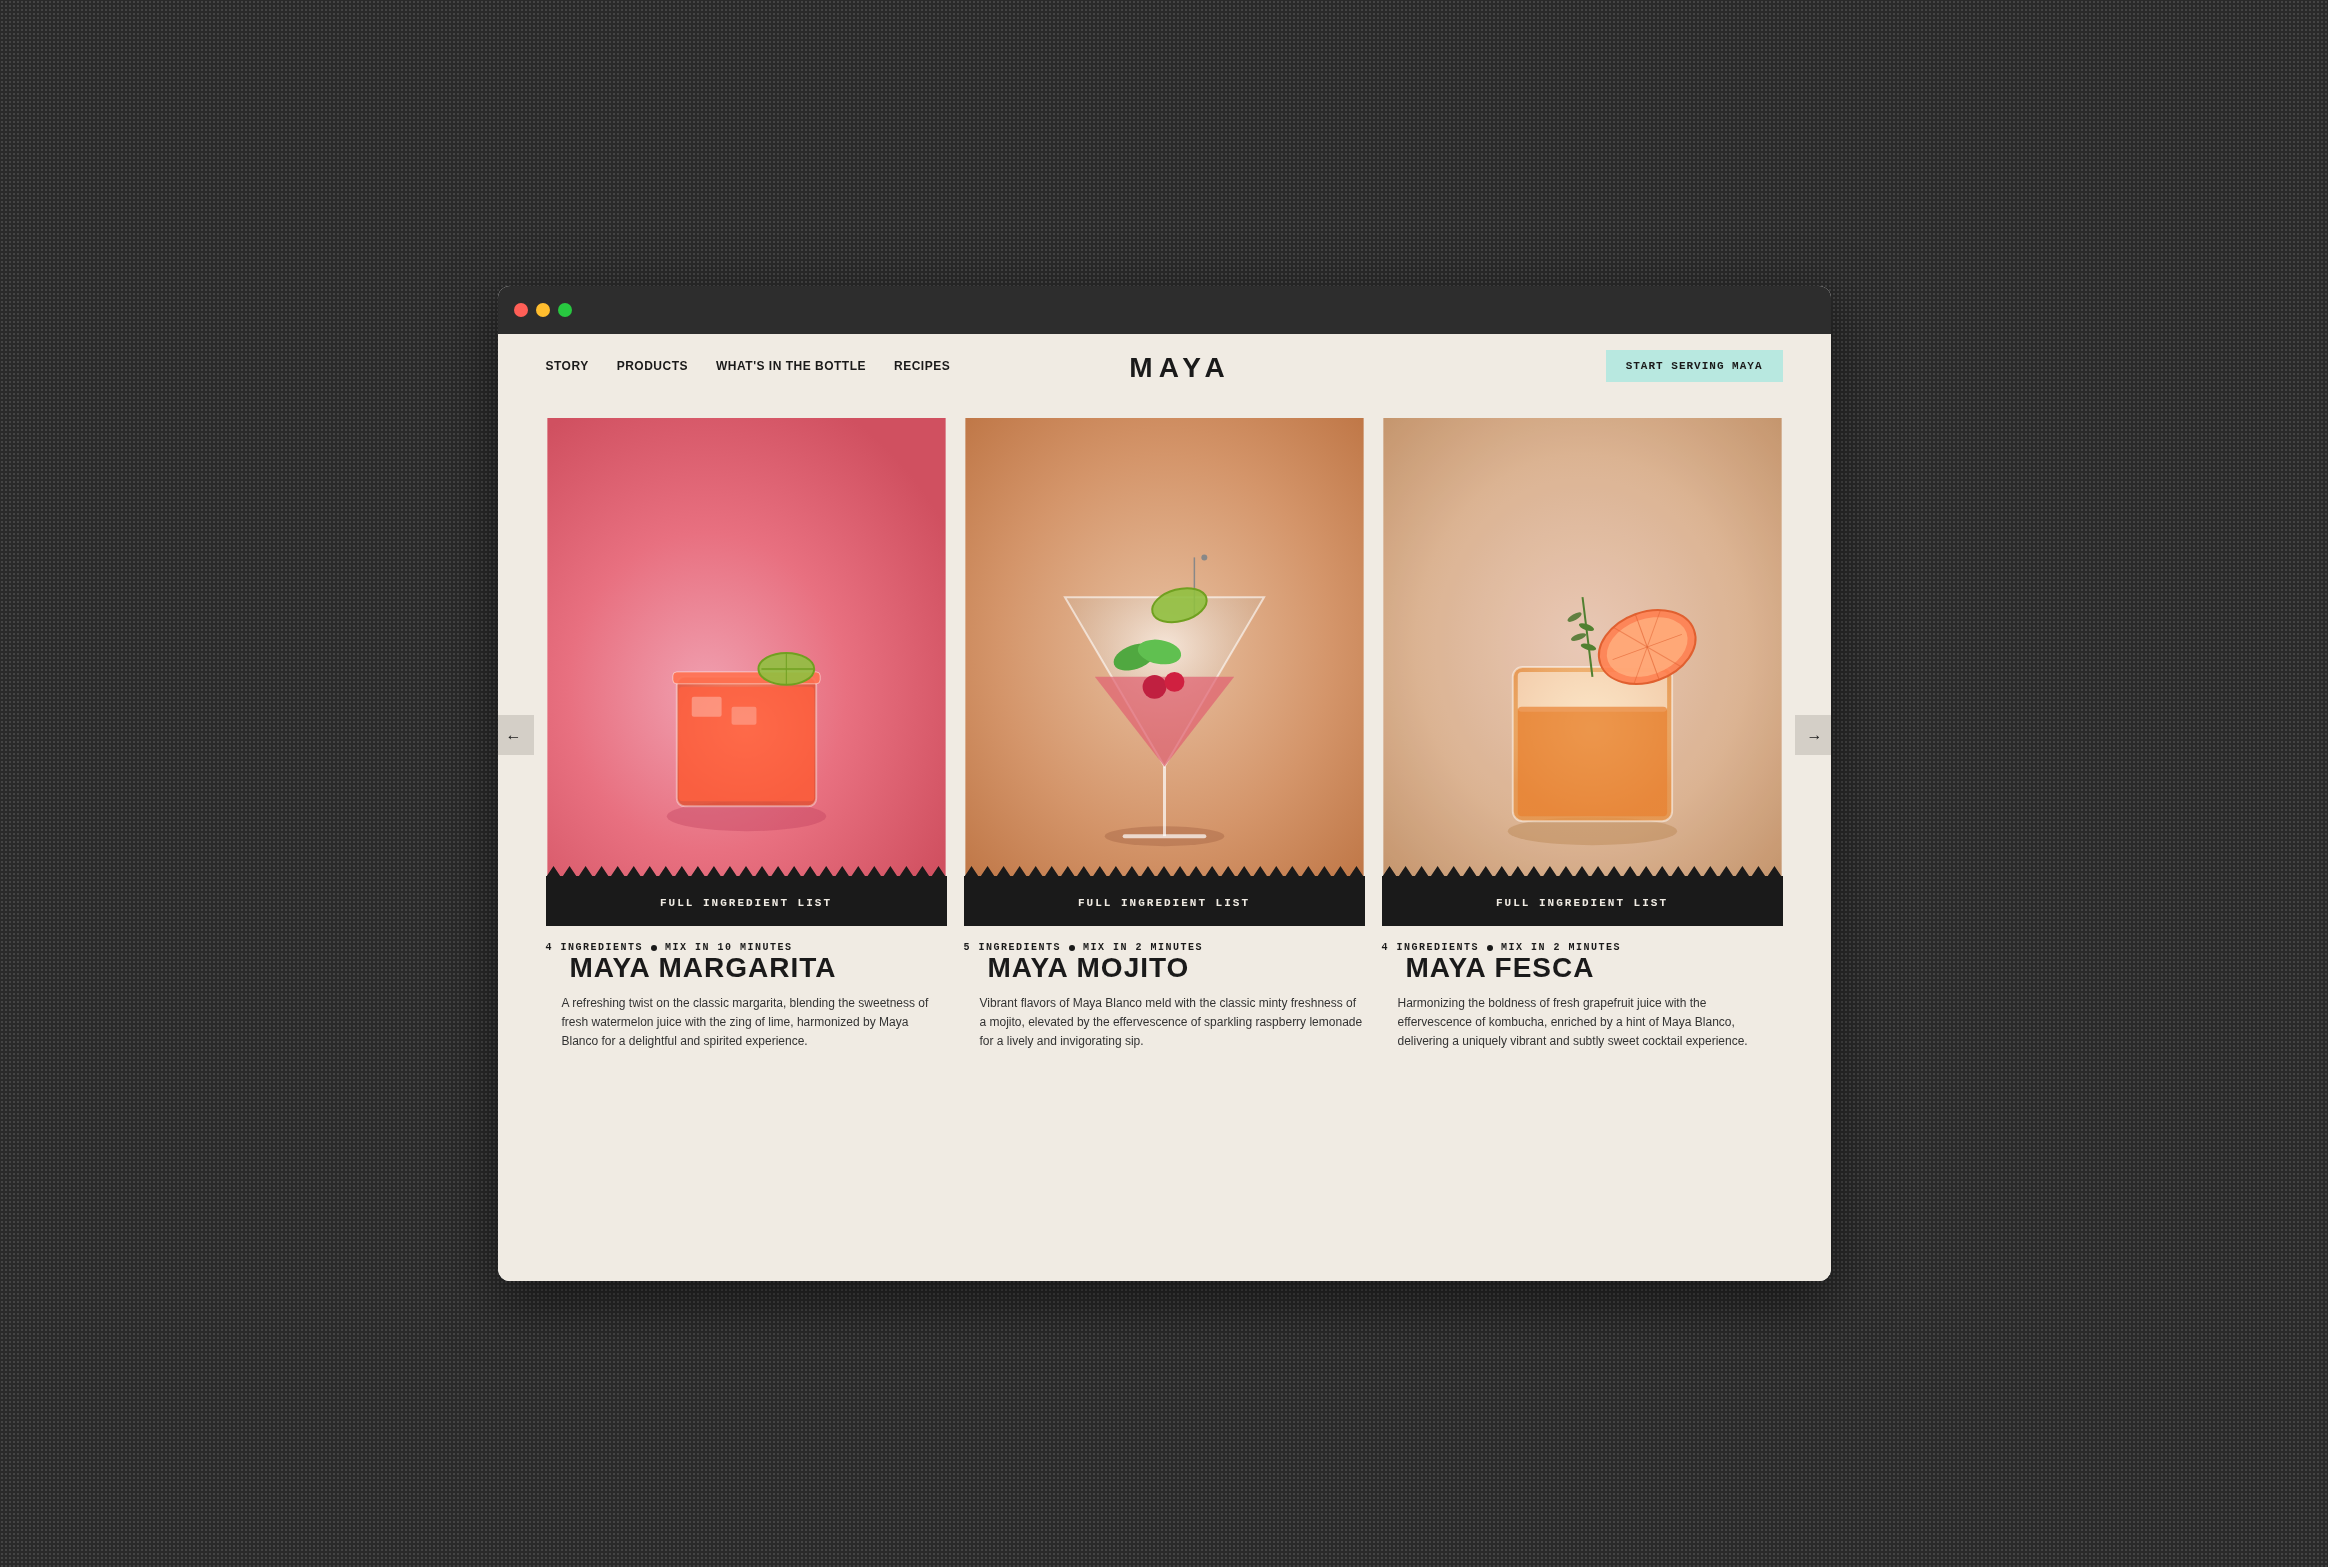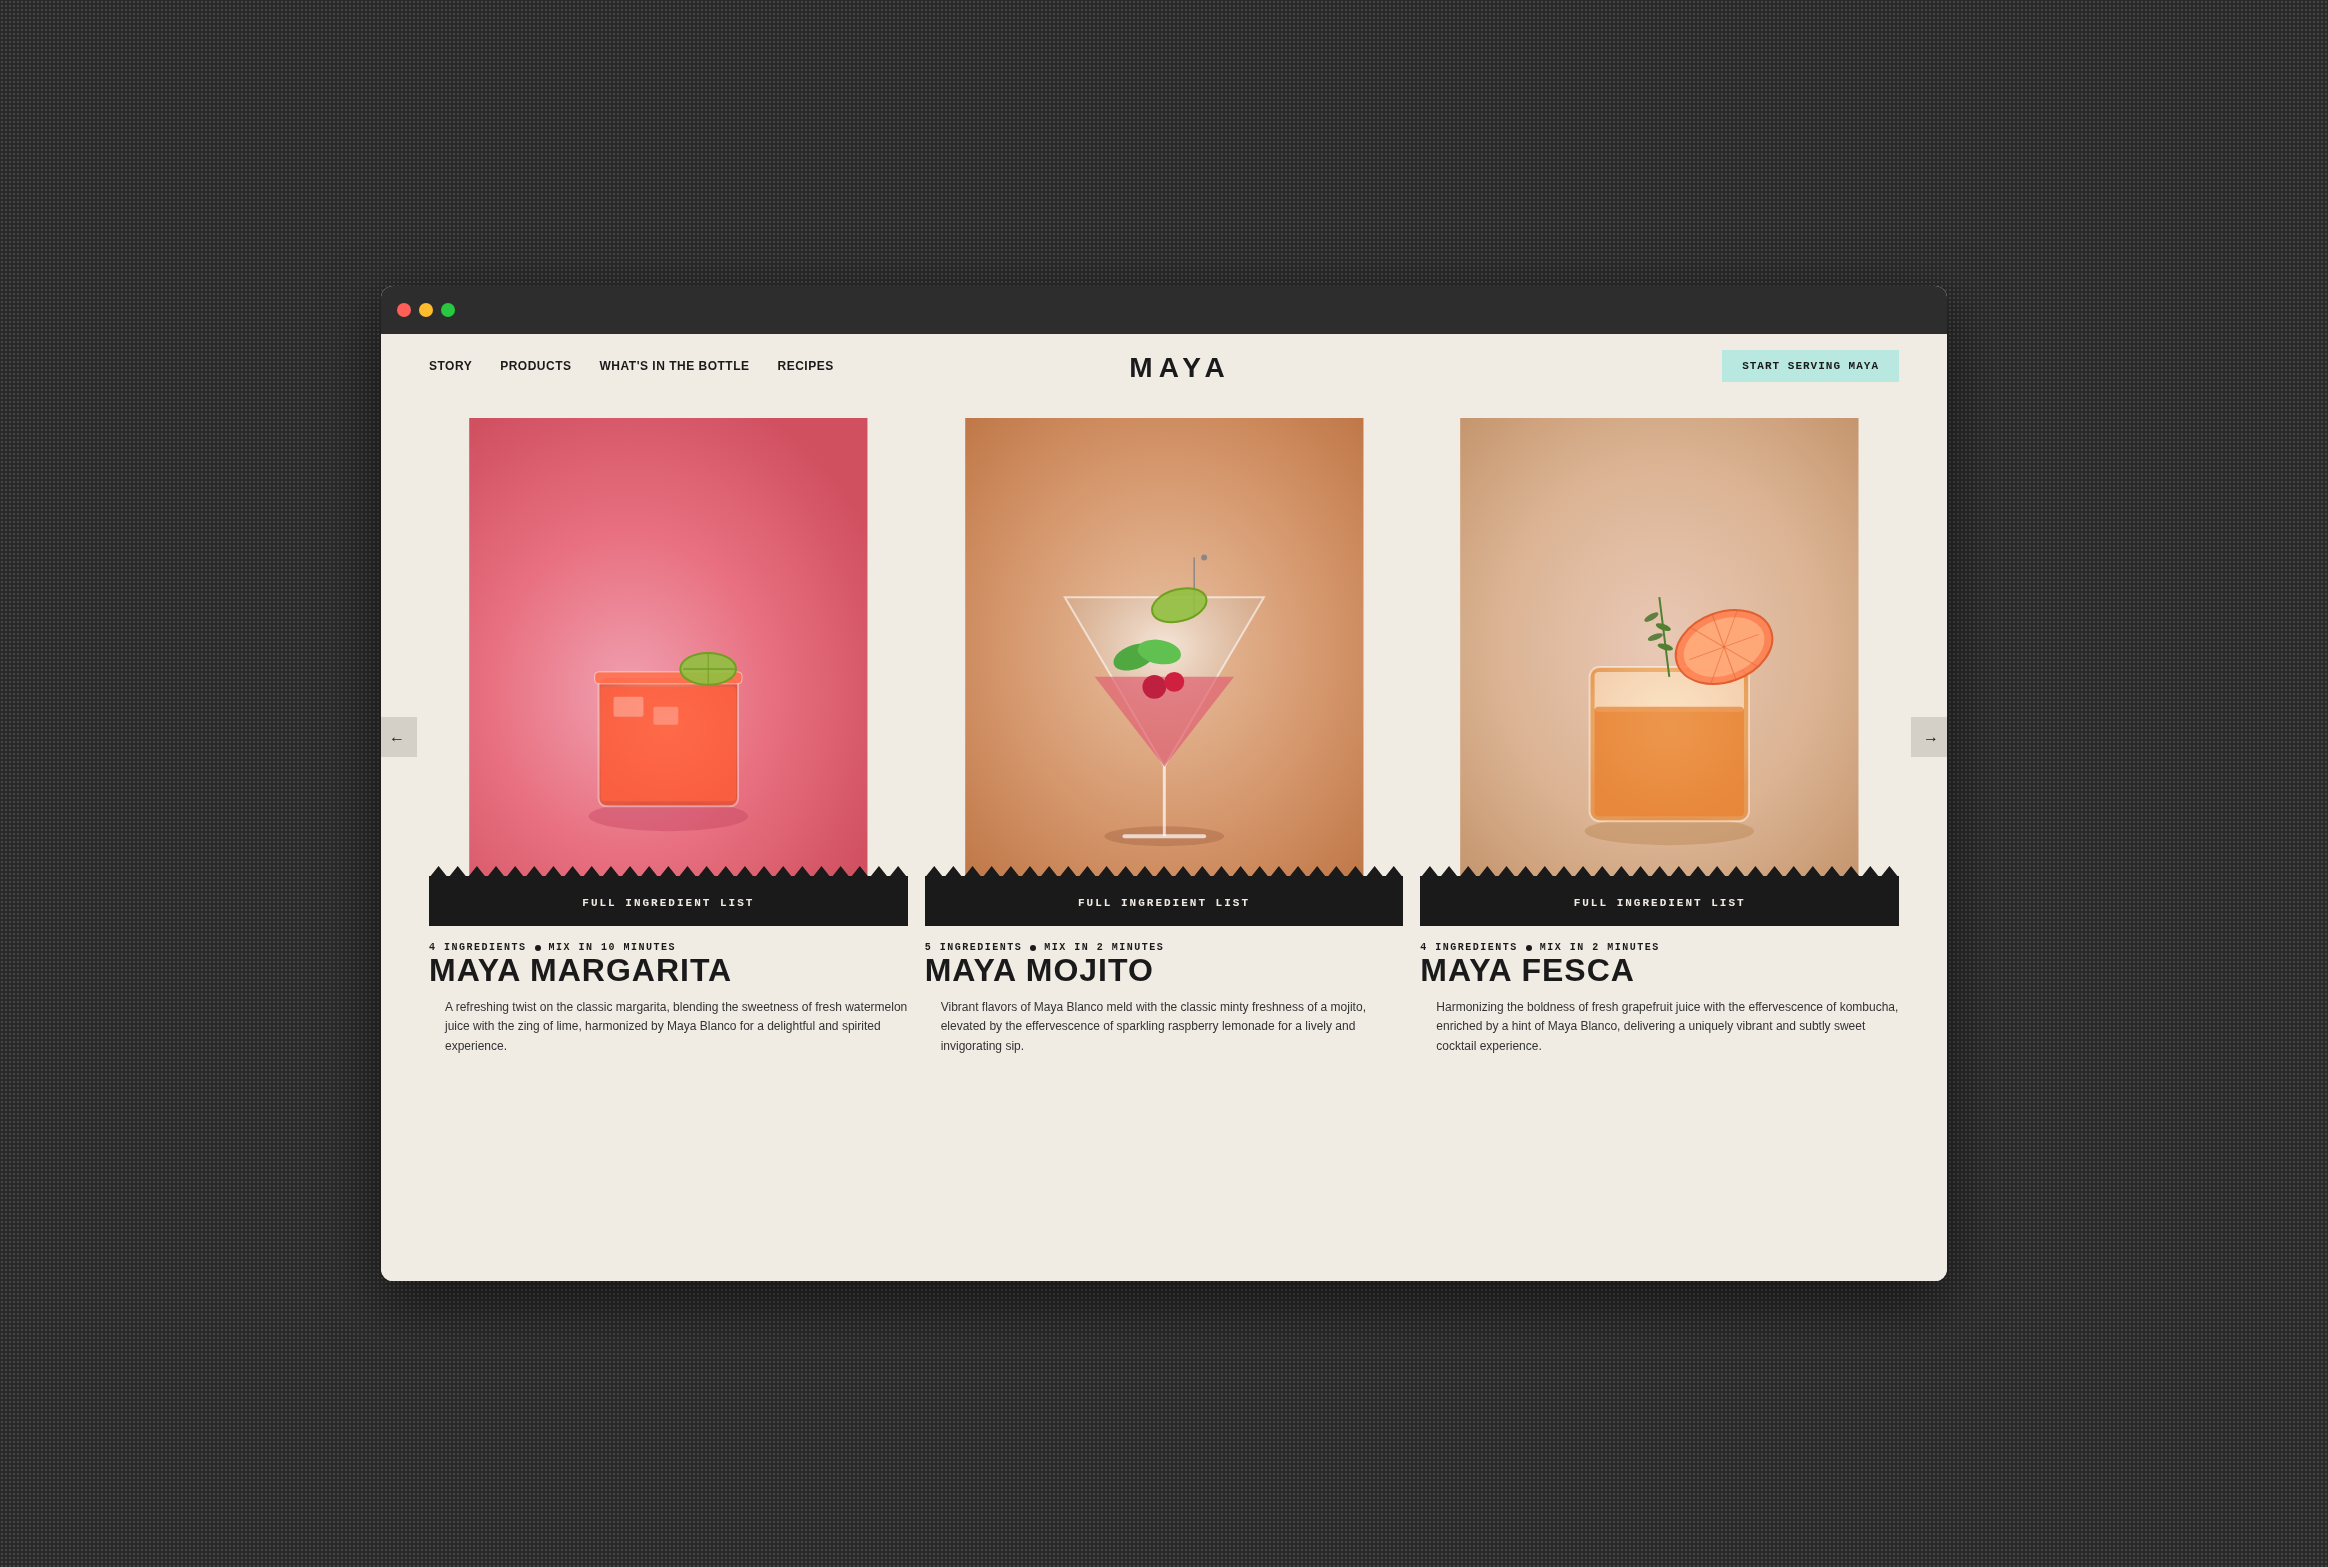--- a/index.html
+++ b/index.html
@@ -10,21 +10,21 @@
       display: flex;
       align-items: center;
       justify-content: center;
       font-family: 'Arial', sans-serif;
       overflow: hidden;
       background-image: radial-gradient(circle, #444 1px, transparent 1px);
       background-size: 4px 4px;
     }
 
     .browser-window {
-      width: 1566px;
+      width: 1333px;
       height: 995px;
       background: #ffffff;
       border-radius: 12px;
       overflow: hidden;
       box-shadow: 0 20px 60px rgba(0,0,0,0.5);
     }
 
     .browser-chrome {
       background: #2d2d2d;
       height: 48px;
@@ -204,28 +204,29 @@
 
     .meta-dot {
       width: 6px;
       height: 6px;
       background: #1a1a1a;
       border-radius: 50%;
       display: inline-block;
     }
 
     .card-title {
-      font-size: 32px;
+      font-size: 28px;
       font-weight: 900;
       text-transform: uppercase;
       letter-spacing: 1px;
       color: #1a1a1a;
       margin-bottom: 10px;
       font-family: 'Arial Black', sans-serif;
       line-height: 1.1;
+      margin-left: 24px;
     }
 
     .card-description {
       font-size: 12px;
       color: #333;
       line-height: 1.6;
       font-family: Arial, sans-serif;
       margin-left: 16px;
     }
 

